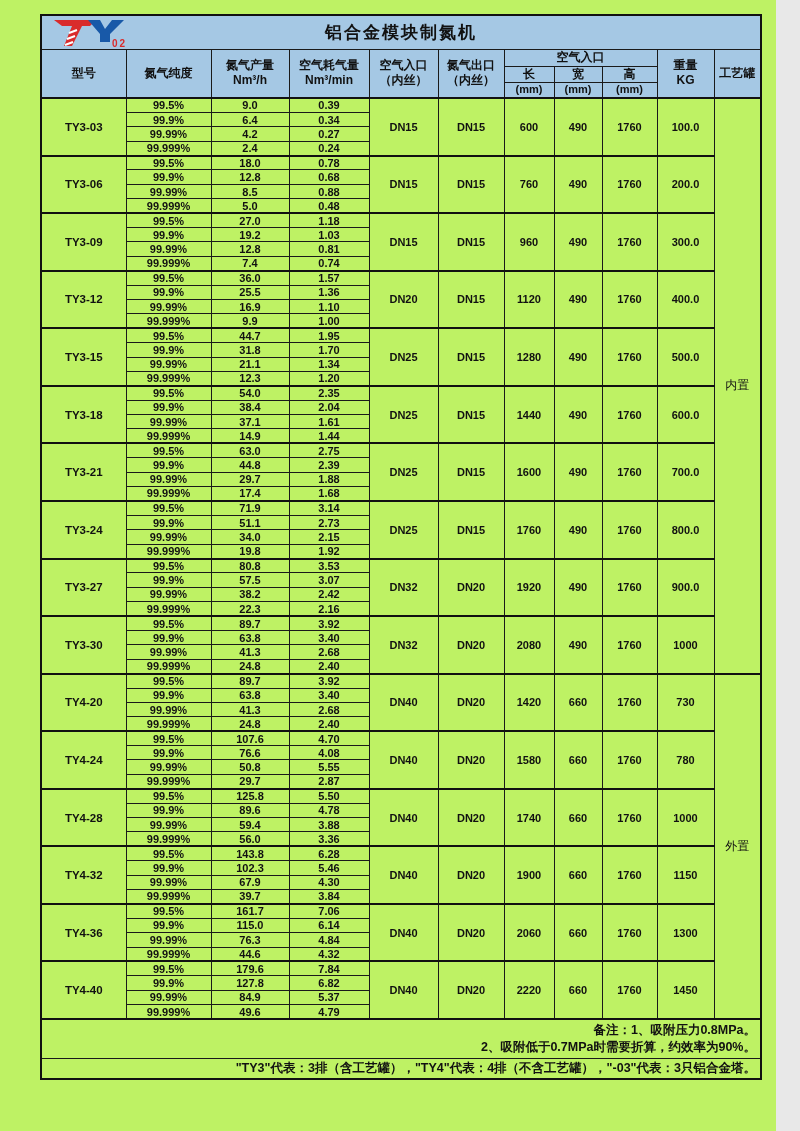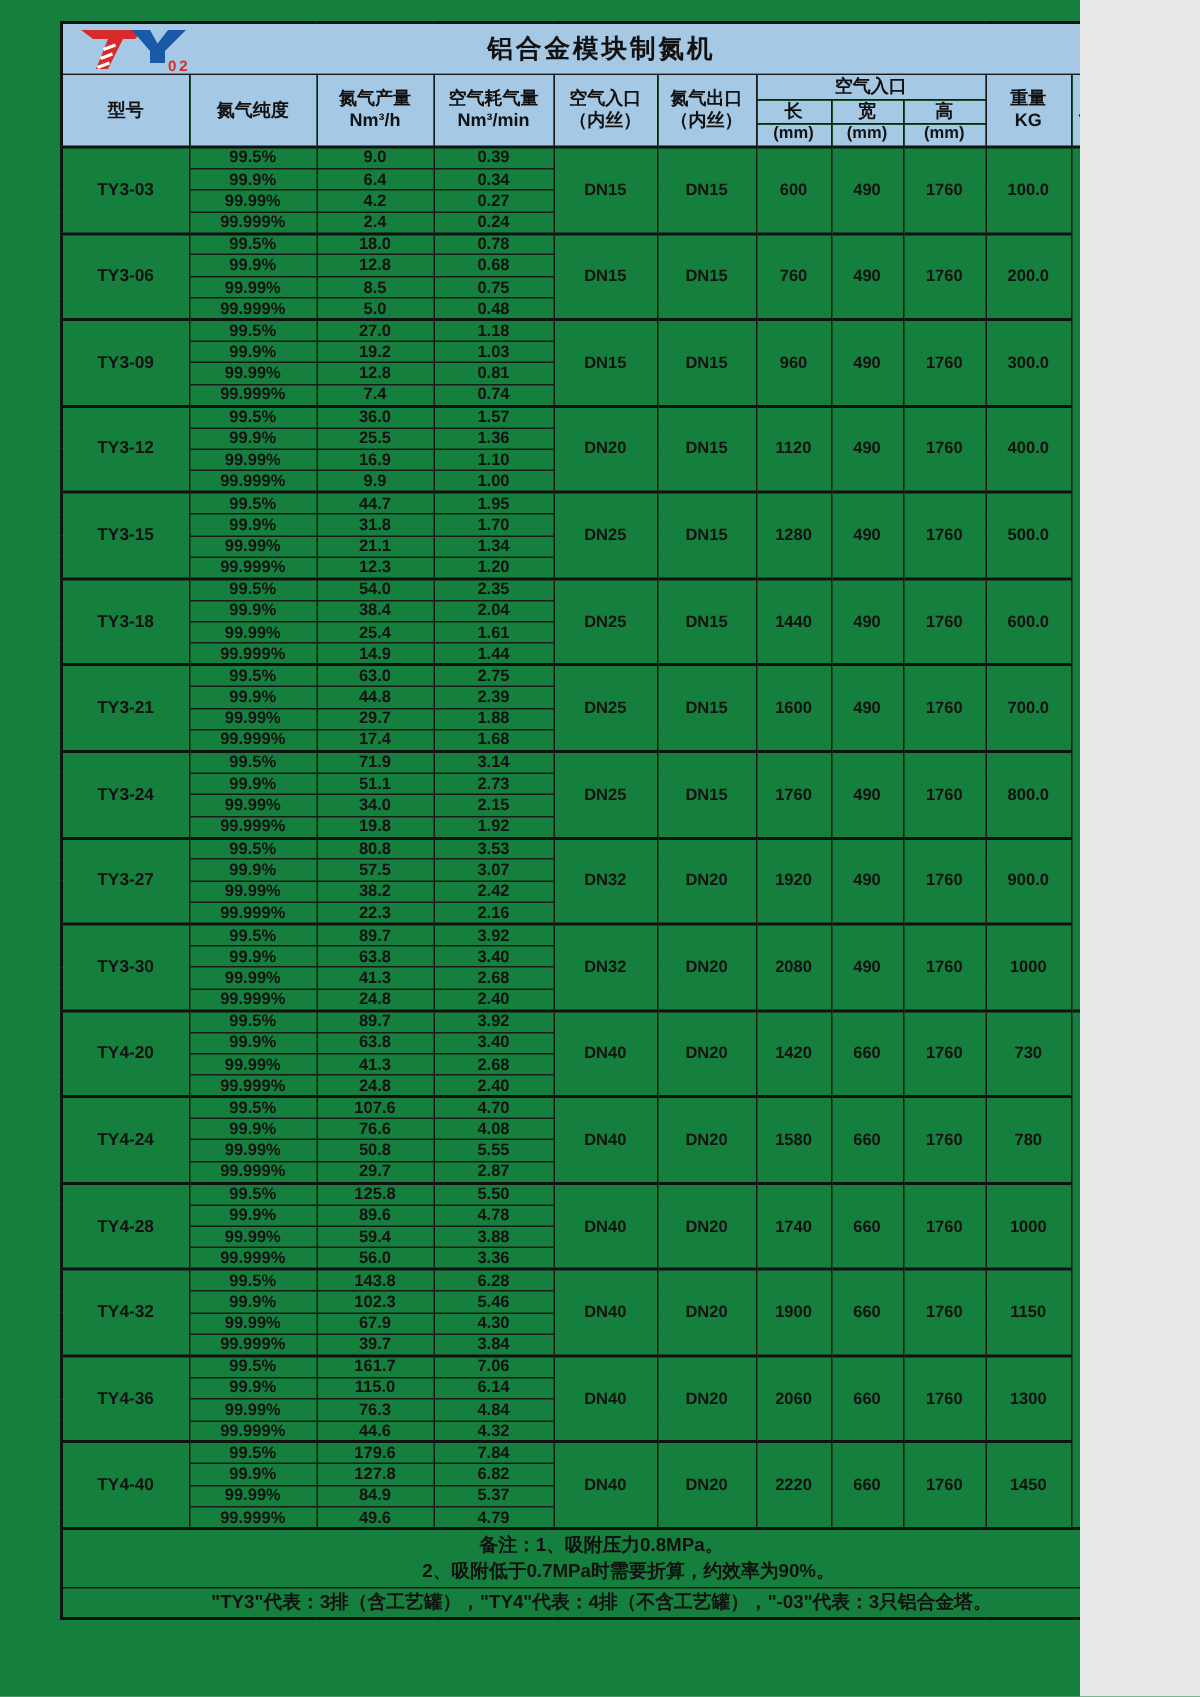--- a/index.html
+++ b/index.html
@@ -1,18 +1,18 @@
 <!DOCTYPE html>
 <html><head>
 <meta charset="utf-8">
 <style>
   * { box-sizing: border-box; }
   html,body { margin:0; padding:0; }
   body { font-family: "Liberation Sans", "DejaVu Sans", sans-serif; background:#e8e8e8; }
-  .page { position:relative; width:720px; height:1131px; background:#15803d; overflow:hidden; }
+  .page { position:relative; width:776px; height:1131px; background:#bef264; overflow:hidden; }
   .sheet { position:absolute; left:40px; top:14px; }
 
   table.spec { border-collapse:collapse; table-layout:fixed; width:720px;
                border:2px solid #111; }
   th, td { border:1px solid #1a1a1a; text-align:center; vertical-align:middle;
            padding:0; overflow:hidden; color:#111; }
 
   
   .title-row td { background:#a5c8e4; height:34px; font-size:17px; font-weight:bold;
                   position:relative; letter-spacing:2px; }
@@ -25,21 +25,21 @@
   tr.h3 th { height:16px; font-size:11px; }
 
   
   tbody tr { height:14.4px; }
   tbody td { font-size:11px; font-weight:600; }
   td.model-cell { font-size:11.5px;margin-left:35px; }
   td.tank-cell  { font-size:12px; font-weight:normal; }
   tr.block-start td { border-top:2px solid #111; }
 
   
-  tfoot td { text-align:center; font-weight:bold; color:#111; }
+  tfoot td { text-align:right; font-weight:bold; color:#111; }
   .notes-cell  { height:36px; font-size:12.5px; padding:2px 4px; line-height:1.35;
                  border-top:2px solid #111; }
   .notes-cell .indent { padding-left:36px; }
   .legend-cell { height:19px; font-size:12.5px; padding:1px 4px; }
 </style>
 </head>
 <body>
 
 <div class="page">
   <div class="sheet">
@@ -151,21 +151,21 @@
             <td rowspan="4">200.0</td>
           </tr>
           <tr>
             <td>99.9%</td>
             <td>12.8</td>
             <td>0.68</td>
           </tr>
           <tr>
             <td>99.99%</td>
             <td>8.5</td>
-            <td>0.75</td>
+            <td>0.88</td>
           </tr>
           <tr>
             <td>99.999%</td>
             <td>5.0</td>
             <td>0.48</td>
           </tr>
           <tr class="block-start">
             <td rowspan="4" class="model-cell">TY3-09</td>
             <td>99.5%</td>
             <td>27.0</td>
@@ -258,21 +258,21 @@
             <td rowspan="4">1760</td>
             <td rowspan="4">600.0</td>
           </tr>
           <tr>
             <td>99.9%</td>
             <td>38.4</td>
             <td>2.04</td>
           </tr>
           <tr>
             <td>99.99%</td>
-            <td>25.4</td>
+            <td>37.1</td>
             <td>1.61</td>
           </tr>
           <tr>
             <td>99.999%</td>
             <td>14.9</td>
             <td>1.44</td>
           </tr>
           <tr class="block-start">
             <td rowspan="4" class="model-cell">TY3-21</td>
             <td>99.5%</td>

